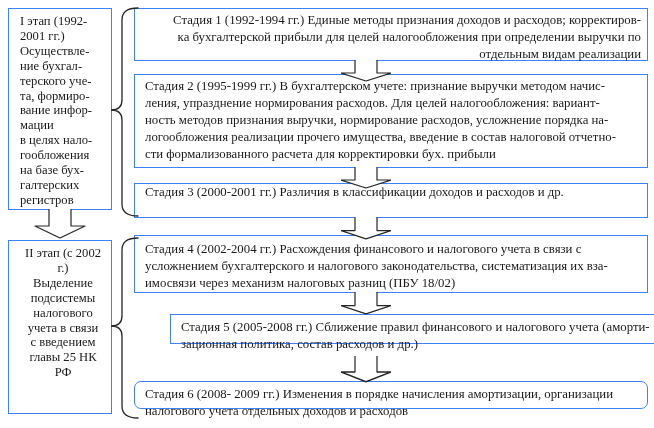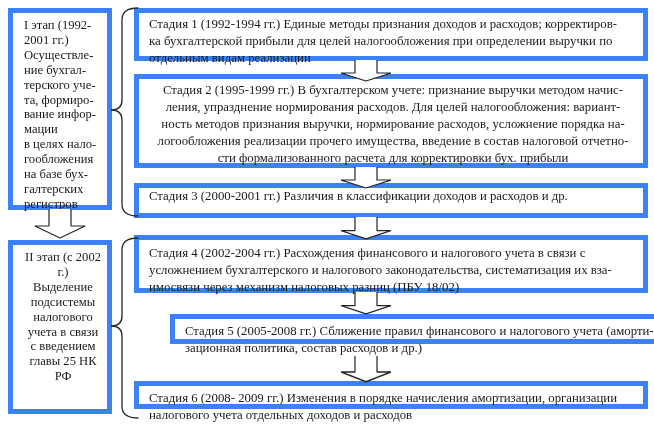--- a/index.html
+++ b/index.html
@@ -7,45 +7,45 @@
     position:relative;
     width:654px;height:428px;
     background:#ffffff;
     font-family:"Liberation Serif","DejaVu Serif",serif;
     color:#1a1a1a;
     overflow:hidden;
   }
   .box{
     position:absolute;
     background:#ffffff;
-    border:5px solid #3b82f6;
+    border:1px solid #3b82f6;
     box-sizing:border-box;
   }
   .txt{
     white-space:pre-line;
     display:block;
   }
   .etap{
     font-size:12.6px;
     line-height:14.9px;
     padding:5px 5px 0 11px;
   }
   .stage{
     font-size:12.8px;
     line-height:16.9px;
     padding:3px 6px 0 10px;
   }
   #etap1{left:8px;top:8px;width:104px;height:202px;}
   #etap2{left:8px;top:240px;width:104px;height:174px;text-align:center;}
-  #stage1{left:134px;top:8px;width:514px;height:53px;}
-  #stage2{left:134px;top:74px;width:514px;height:94px;text-align:center;}
+  #stage1{left:134px;top:8px;width:514px;height:53px;text-align:right;}
+  #stage2{left:134px;top:74px;width:514px;height:94px;}
   #stage3{left:134px;top:183px;width:514px;height:35px;padding-top:0;}
   #stage4{left:134px;top:235px;width:514px;height:58px;padding-top:5px;}
   #stage5{left:134px;top:314px;width:514px;height:30px;padding-top:4px;margin-left:36px;}
-  #stage6{left:134px;top:381px;width:514px;height:28px;padding-top:4px;}
+  #stage6{left:134px;top:381px;width:514px;height:28px;padding-top:4px;border-radius:7px;}
   .arrow{position:absolute;z-index:3;}
   #arrow-e{left:34px;top:209px;}
   #arrow-s1{left:341px;top:60px;}
   #arrow-s2{left:341px;top:167px;}
   #arrow-s3{left:341px;top:217px;}
   #arrow-s4{left:341px;top:292px;}
   #arrow-s5{left:341px;top:356px;}
   .brace{position:absolute;z-index:2;}
   #brace1{left:108px;top:6px;}
   #brace2{left:108px;top:236px;}

